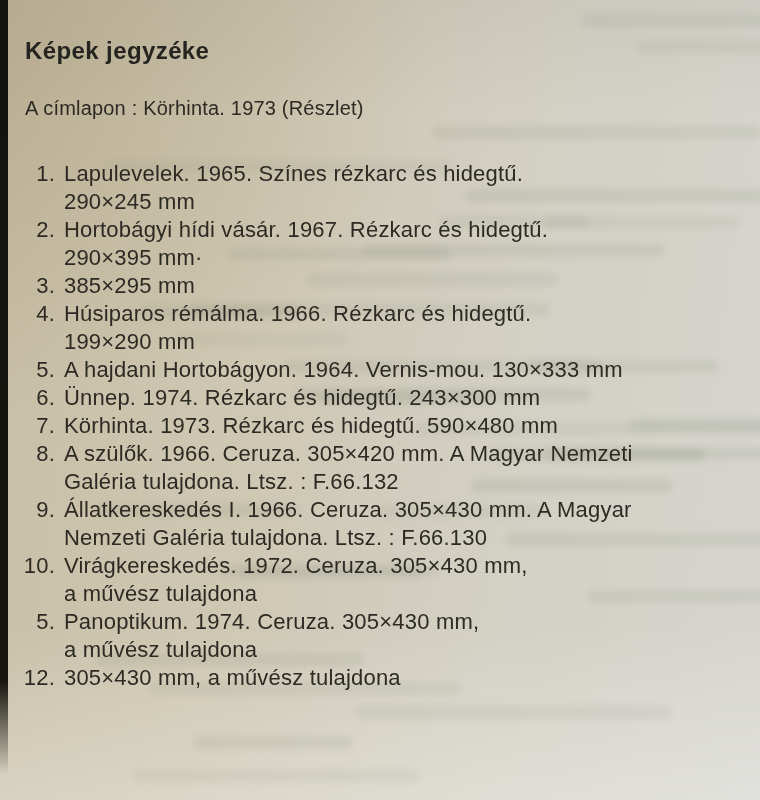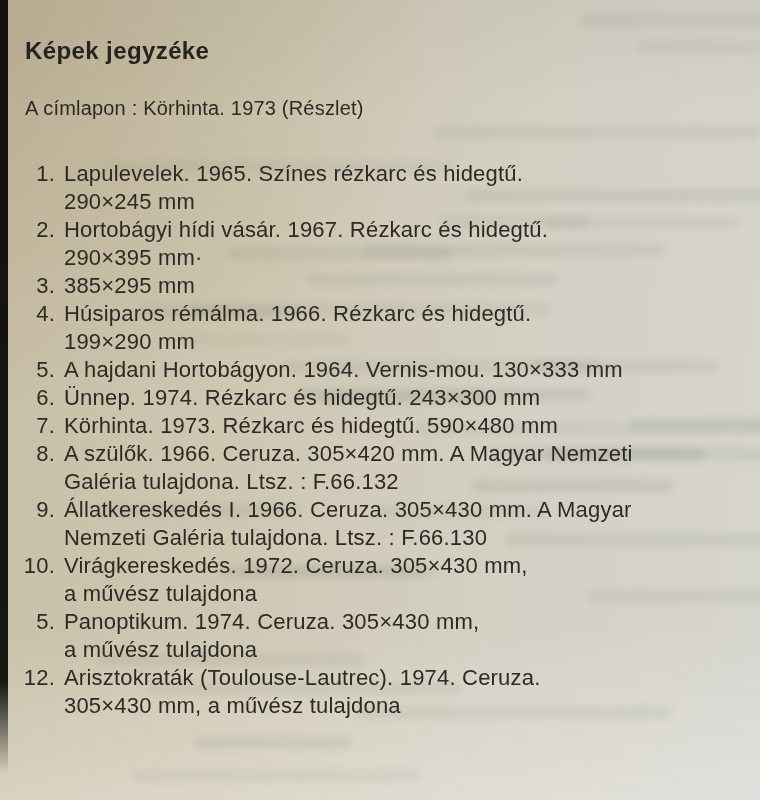--- a/index.html
+++ b/index.html
@@ -196,19 +196,18 @@
       </div>
 
       <div class="item">
         <span class="num">5.</span>
         <span class="line">Panoptikum. 1974. Ceruza. 305×430 mm,</span>
         <span class="line">a művész tulajdona</span>
       </div>
 
       <div class="item">
         <span class="num">12.</span>
-        <span class="line">Arisztokraták (Toulouse-Lautrec). 1974. Ceruza.</span>
         <span class="line">305×430 mm, a művész tulajdona</span>
       </div>
 
     </div>
   </div>
 </div>
 
 </body></html>

